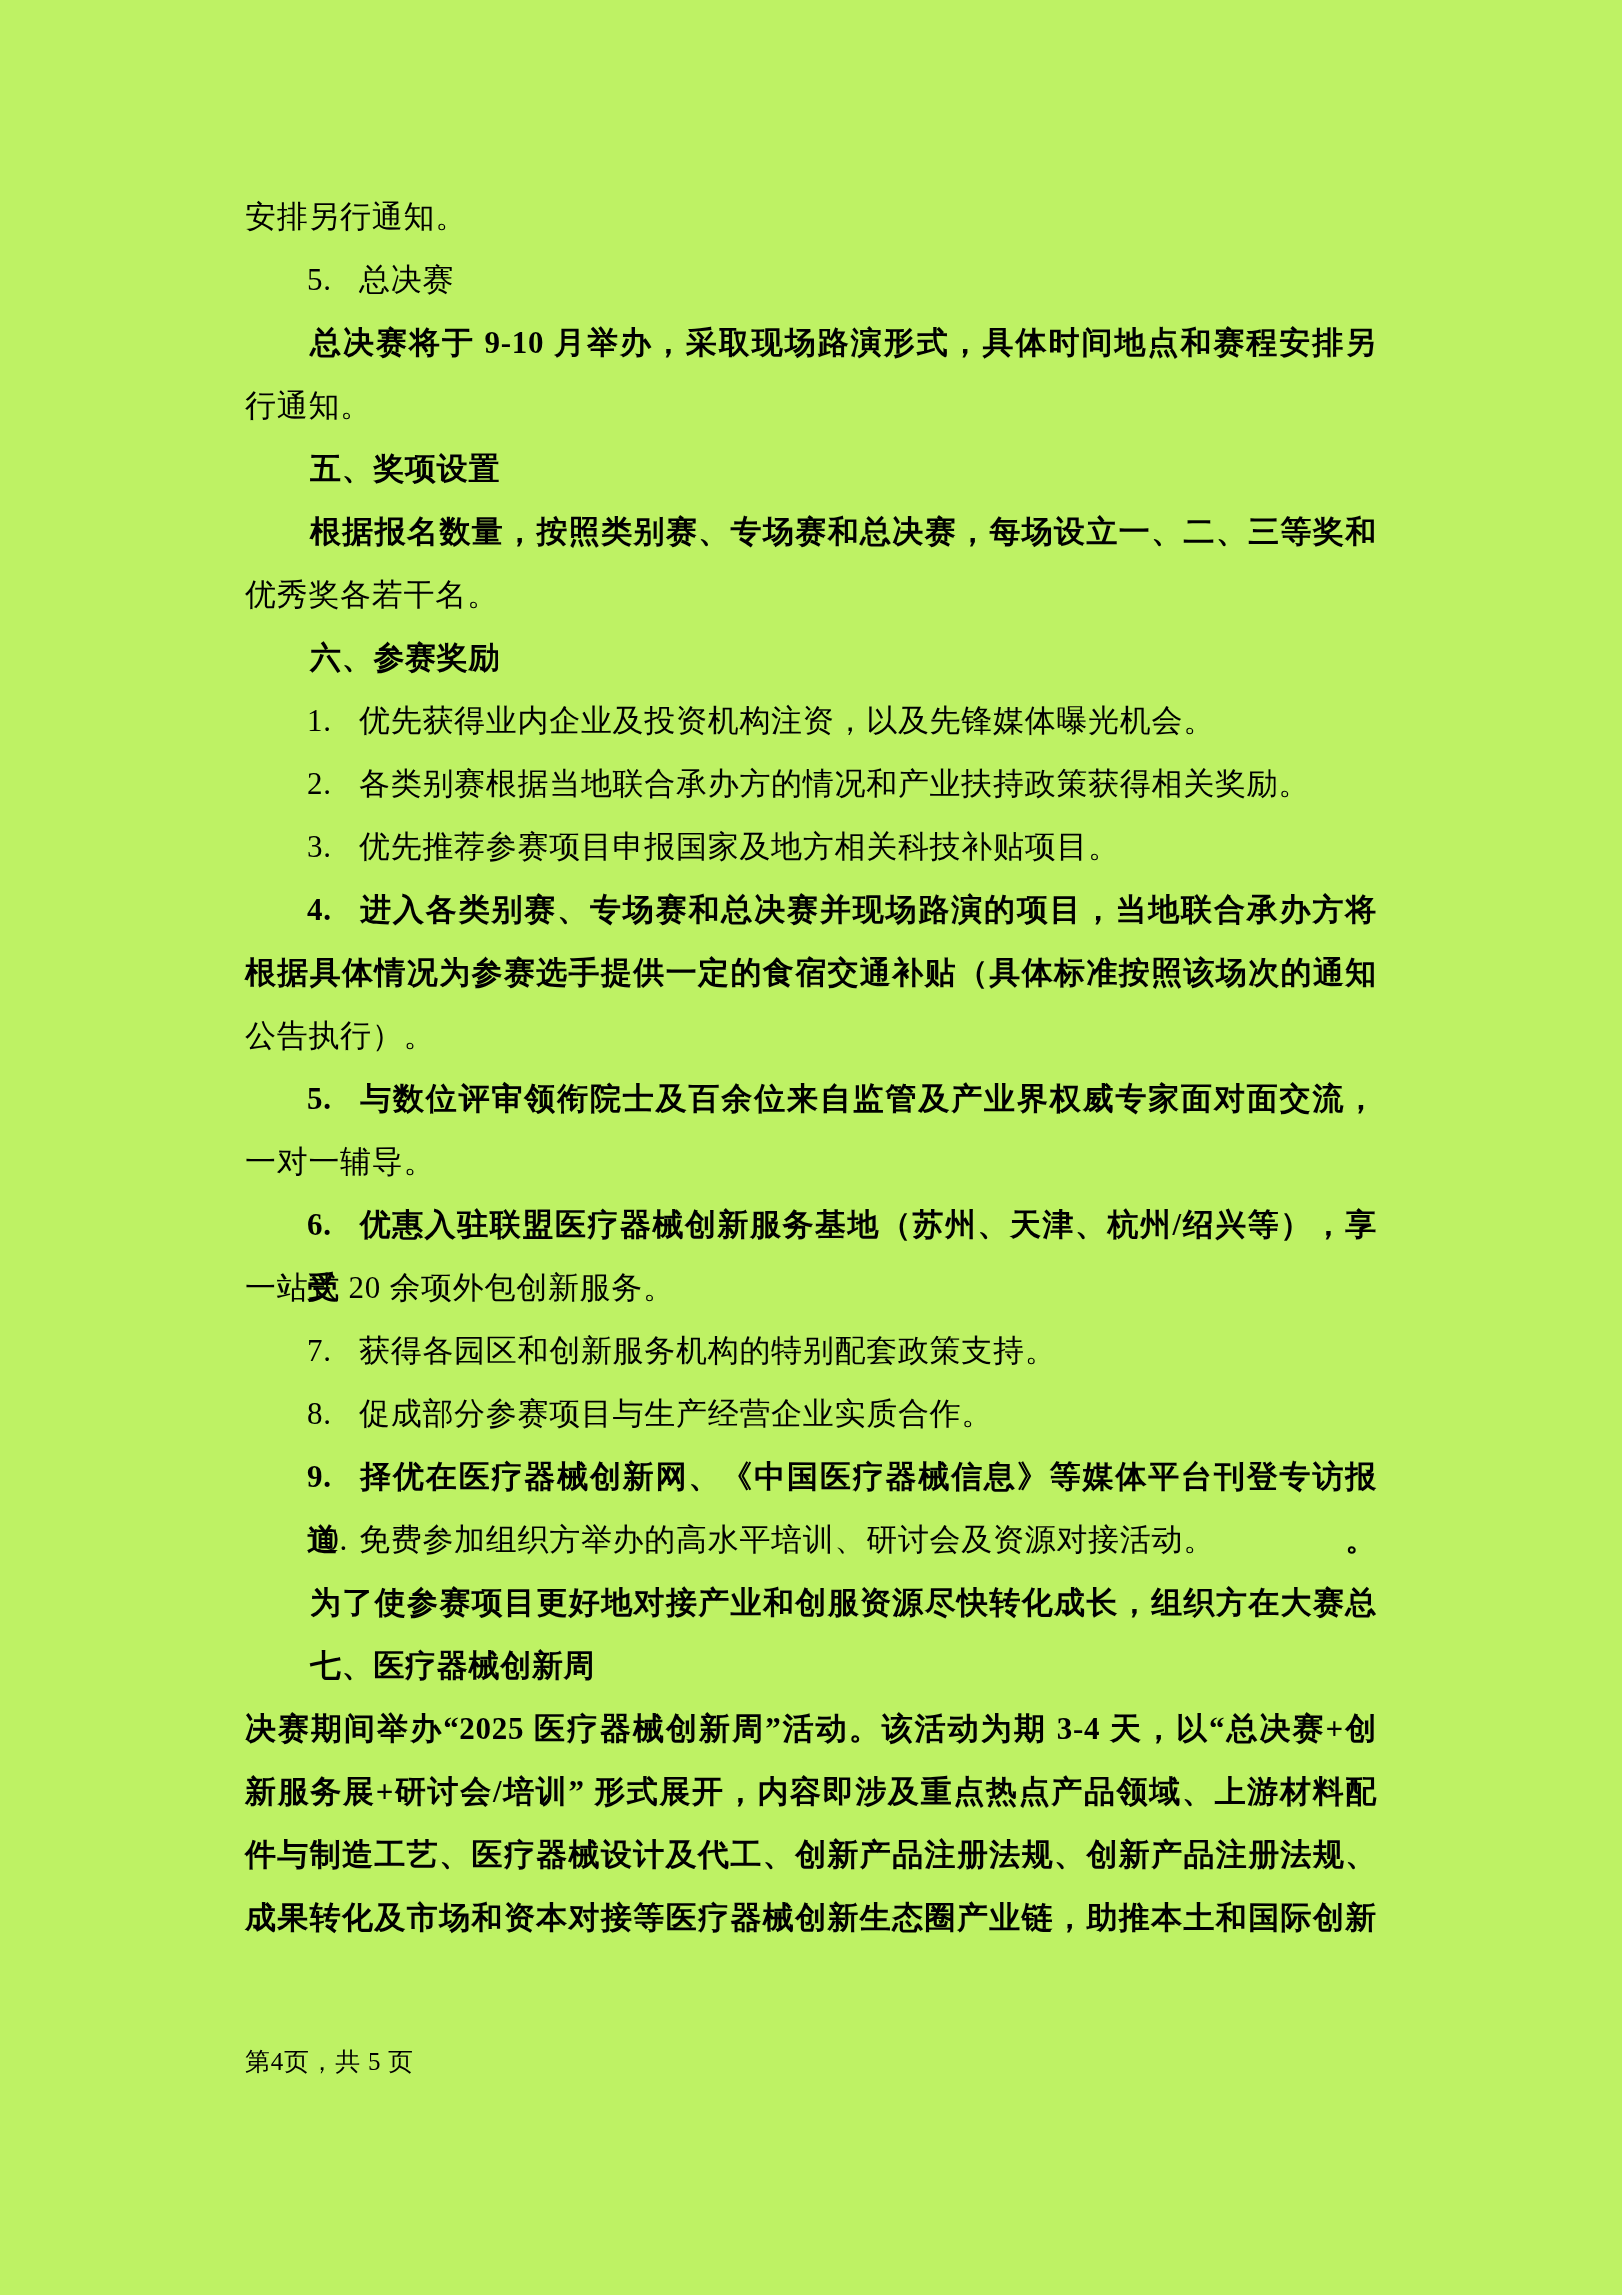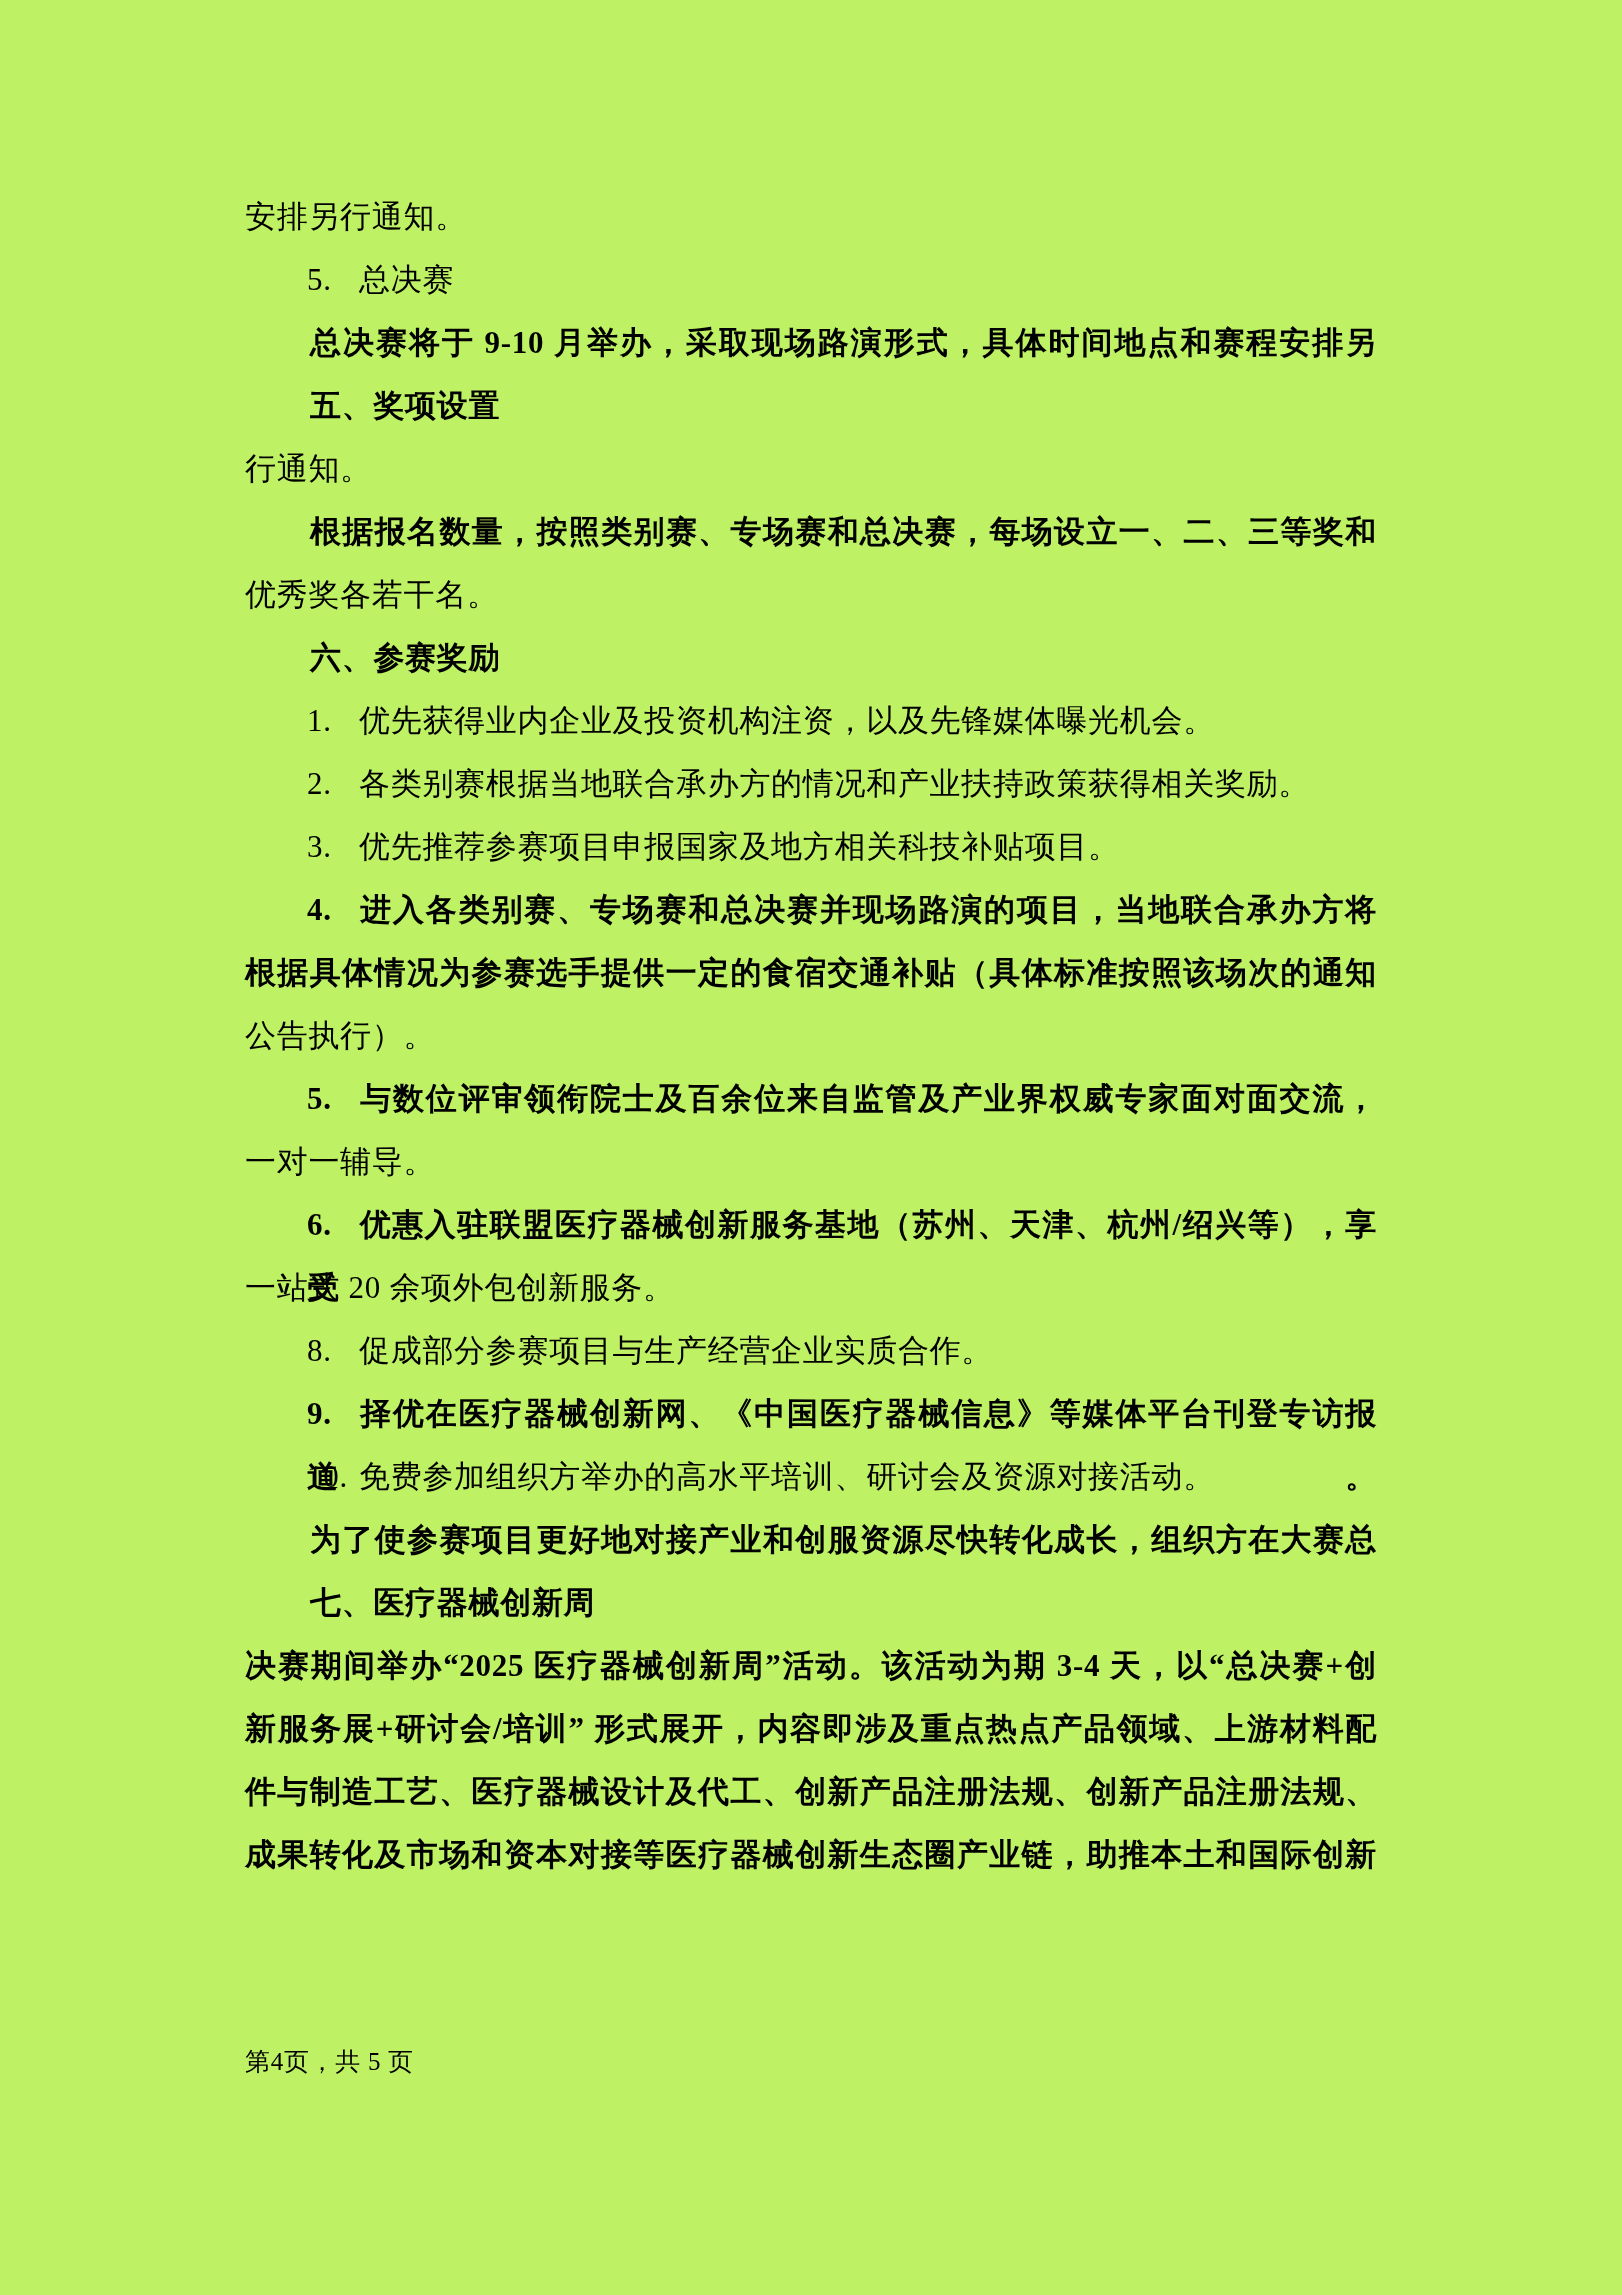--- a/index.html
+++ b/index.html
@@ -69,43 +69,44 @@
 <body>
 
 <div class="page">
   <div class="content">
 
     <div class="line cont">安排另行通知。</div>
 
     <div class="line li"><span class="num">5.</span><span class="txt">总决赛</span></div>
 
     <div class="line pind j">总决赛将于 9-10 月举办，采取现场路演形式，具体时间地点和赛程安排另</div>
+    <div class="line cont">行通知。</div>
+
     <div class="line head">五、奖项设置</div>
-
-    <div class="line cont">行通知。</div>
 
     <div class="line pind j">根据报名数量，按照类别赛、专场赛和总决赛，每场设立一、二、三等奖和</div>
     <div class="line cont">优秀奖各若干名。</div>
 
     <div class="line head">六、参赛奖励</div>
 
 
     <div class="line li"><span class="num">1.</span><span class="txt">优先获得业内企业及投资机构注资，以及先锋媒体曝光机会。</span></div>
     <div class="line li"><span class="num">2.</span><span class="txt">各类别赛根据当地联合承办方的情况和产业扶持政策获得相关奖励。</span></div>
     <div class="line li"><span class="num">3.</span><span class="txt">优先推荐参赛项目申报国家及地方相关科技补贴项目。</span></div>
     <div class="line li j"><span class="num">4.</span><span class="txt">进入各类别赛、专场赛和总决赛并现场路演的项目，当地联合承办方将</span></div>
     <div class="line cont j">根据具体情况为参赛选手提供一定的食宿交通补贴（具体标准按照该场次的通知</div>
     <div class="line cont">公告执行）。</div>
 
     <div class="line li j"><span class="num">5.</span><span class="txt">与数位评审领衔院士及百余位来自监管及产业界权威专家面对面交流，</span></div>
     <div class="line cont">一对一辅导。</div>
 
     <div class="line li j"><span class="num">6.</span><span class="txt">优惠入驻联盟医疗器械创新服务基地（苏州、天津、杭州/绍兴等），享受</span></div>
     <div class="line cont">一站式 20 余项外包创新服务。</div>
 
+    <div class="line li"><span class="num">7.</span><span class="txt">获得各园区和创新服务机构的特别配套政策支持。</span></div>
     <div class="line li"><span class="num">8.</span><span class="txt">促成部分参赛项目与生产经营企业实质合作。</span></div>
     <div class="line li j"><span class="num">9.</span><span class="txt">择优在医疗器械创新网、《中国医疗器械信息》等媒体平台刊登专访报道。</span></div>
     <div class="line li"><span class="num">10.</span><span class="txt">免费参加组织方举办的高水平培训、研讨会及资源对接活动。</span></div>
 
     <div class="line pind j">为了使参赛项目更好地对接产业和创服资源尽快转化成长，组织方在大赛总</div>
 
     <div class="line head">七、医疗器械创新周</div>
     <div class="line cont j">决赛期间举办“2025 医疗器械创新周”活动。该活动为期 3-4 天，以“总决赛+创</div>
     <div class="line cont j">新服务展+研讨会/培训” 形式展开，内容即涉及重点热点产品领域、上游材料配</div>
     <div class="line cont j">件与制造工艺、医疗器械设计及代工、创新产品注册法规、创新产品注册法规、</div>

